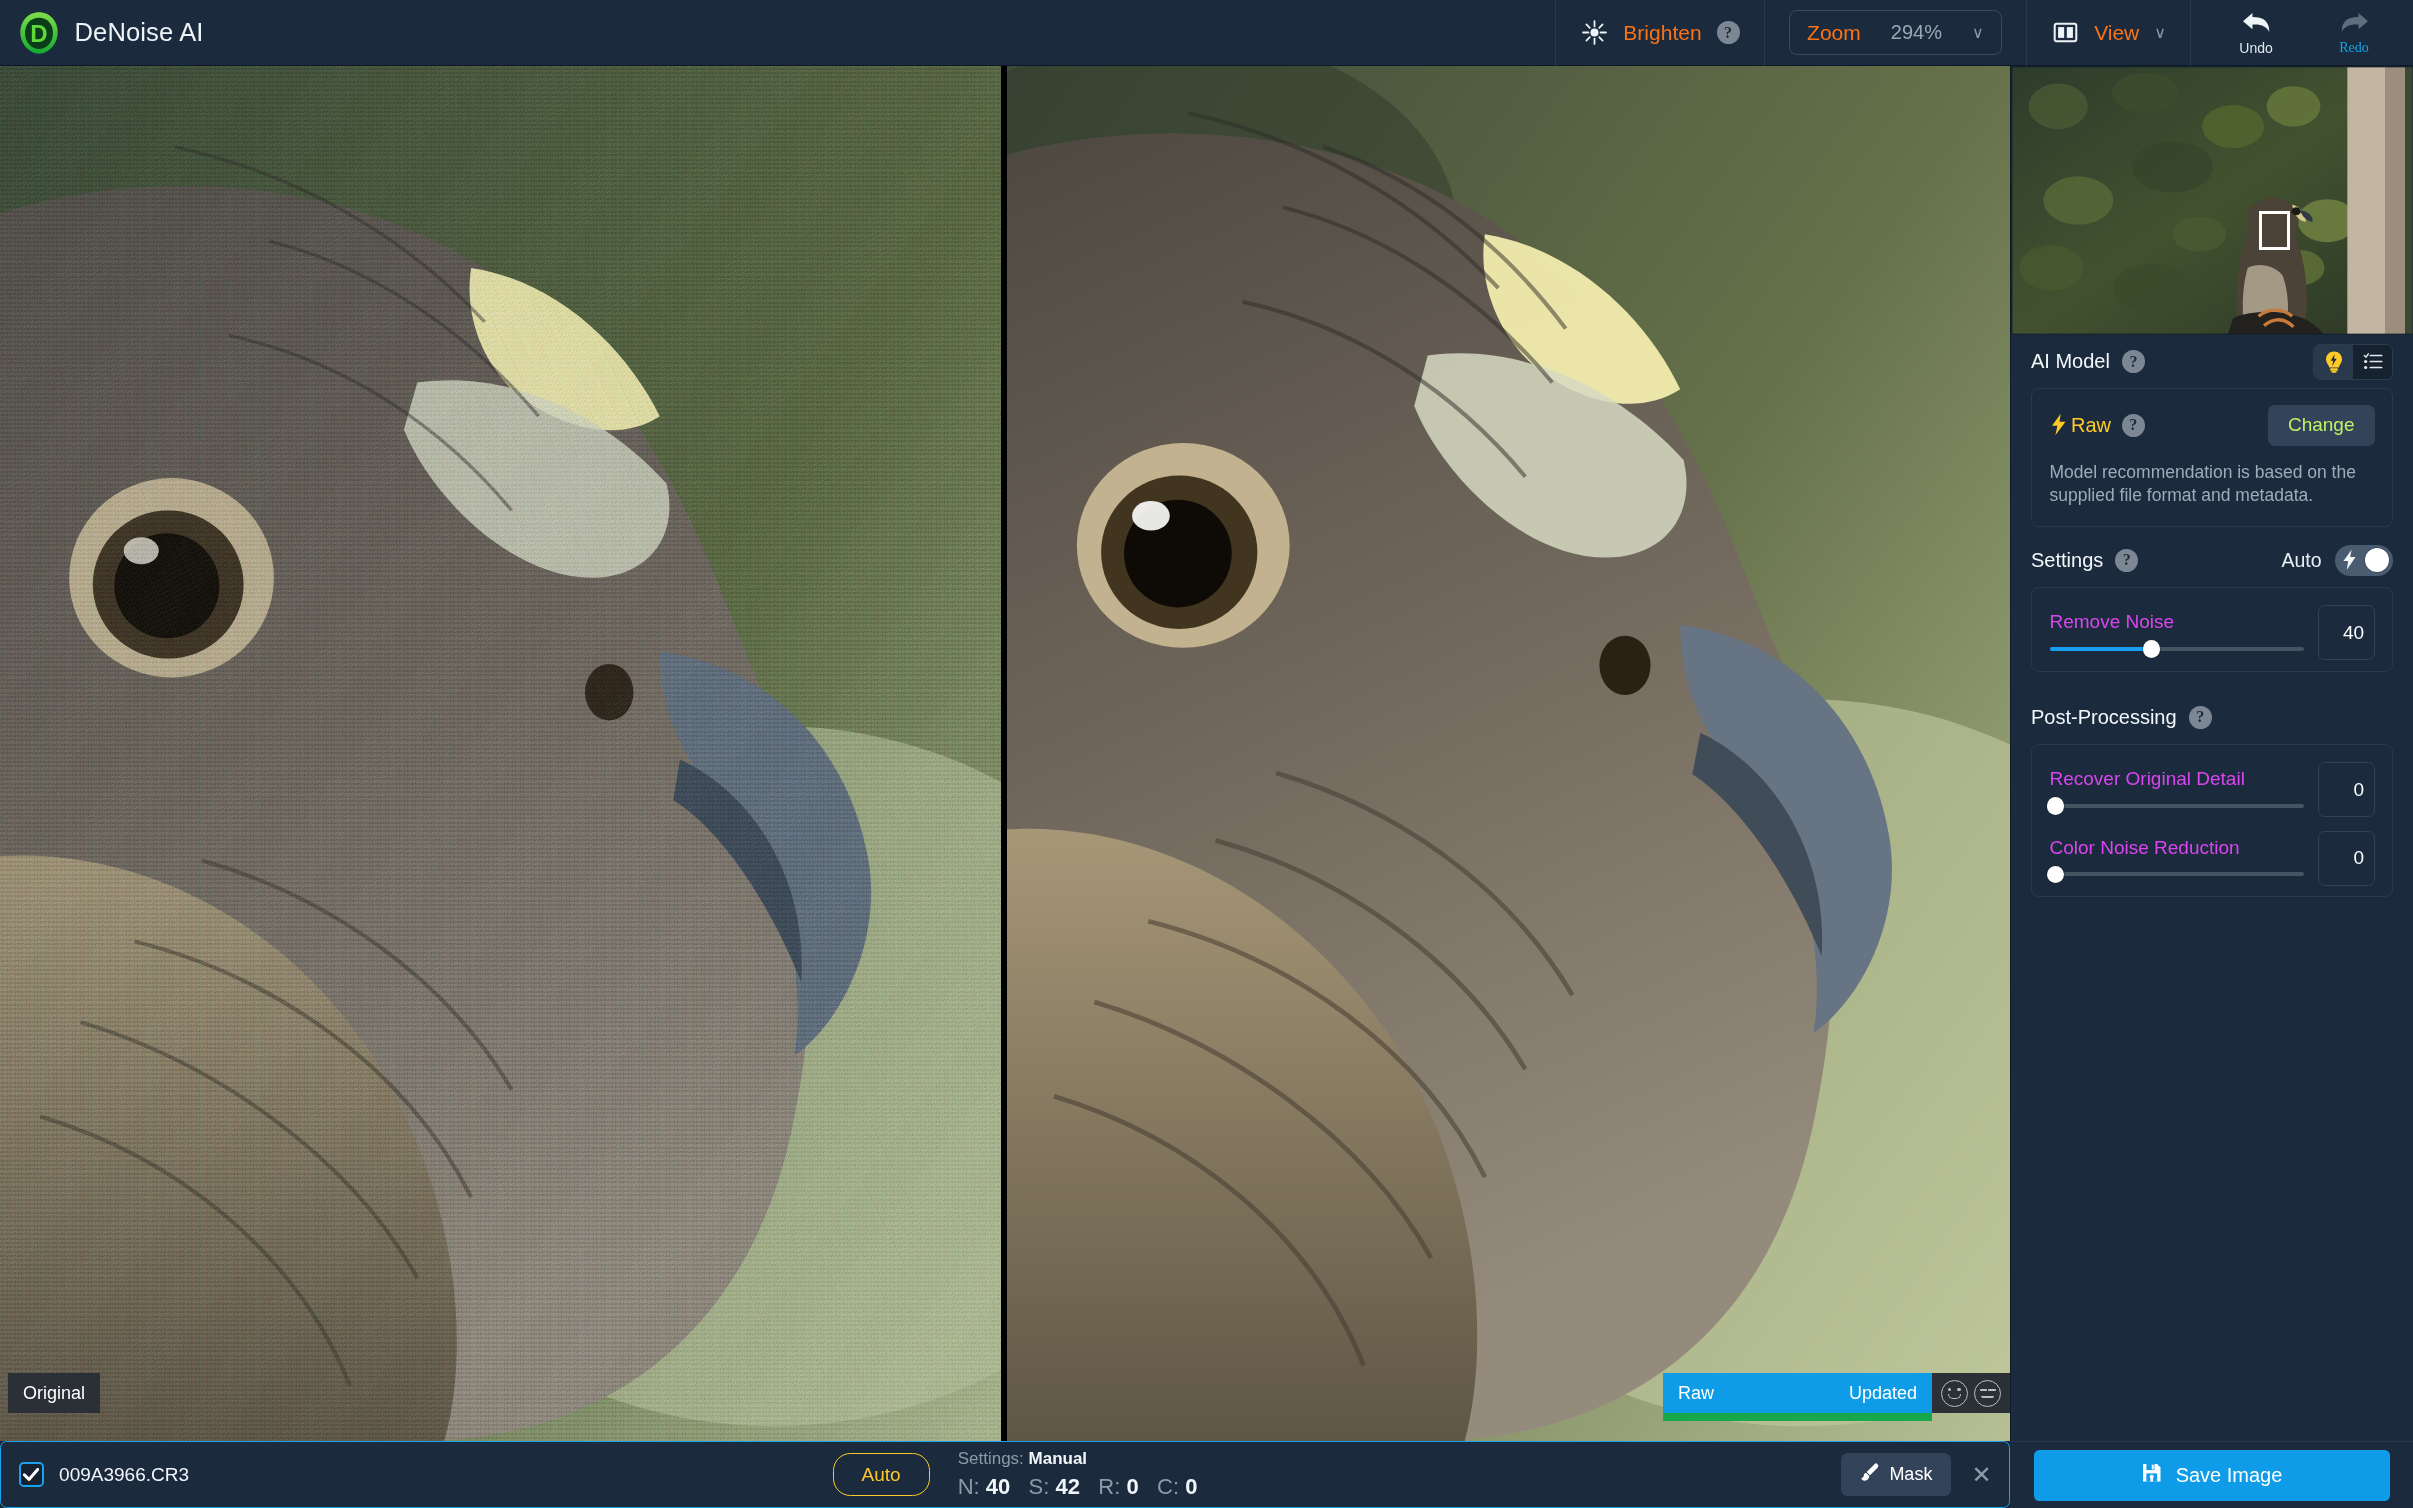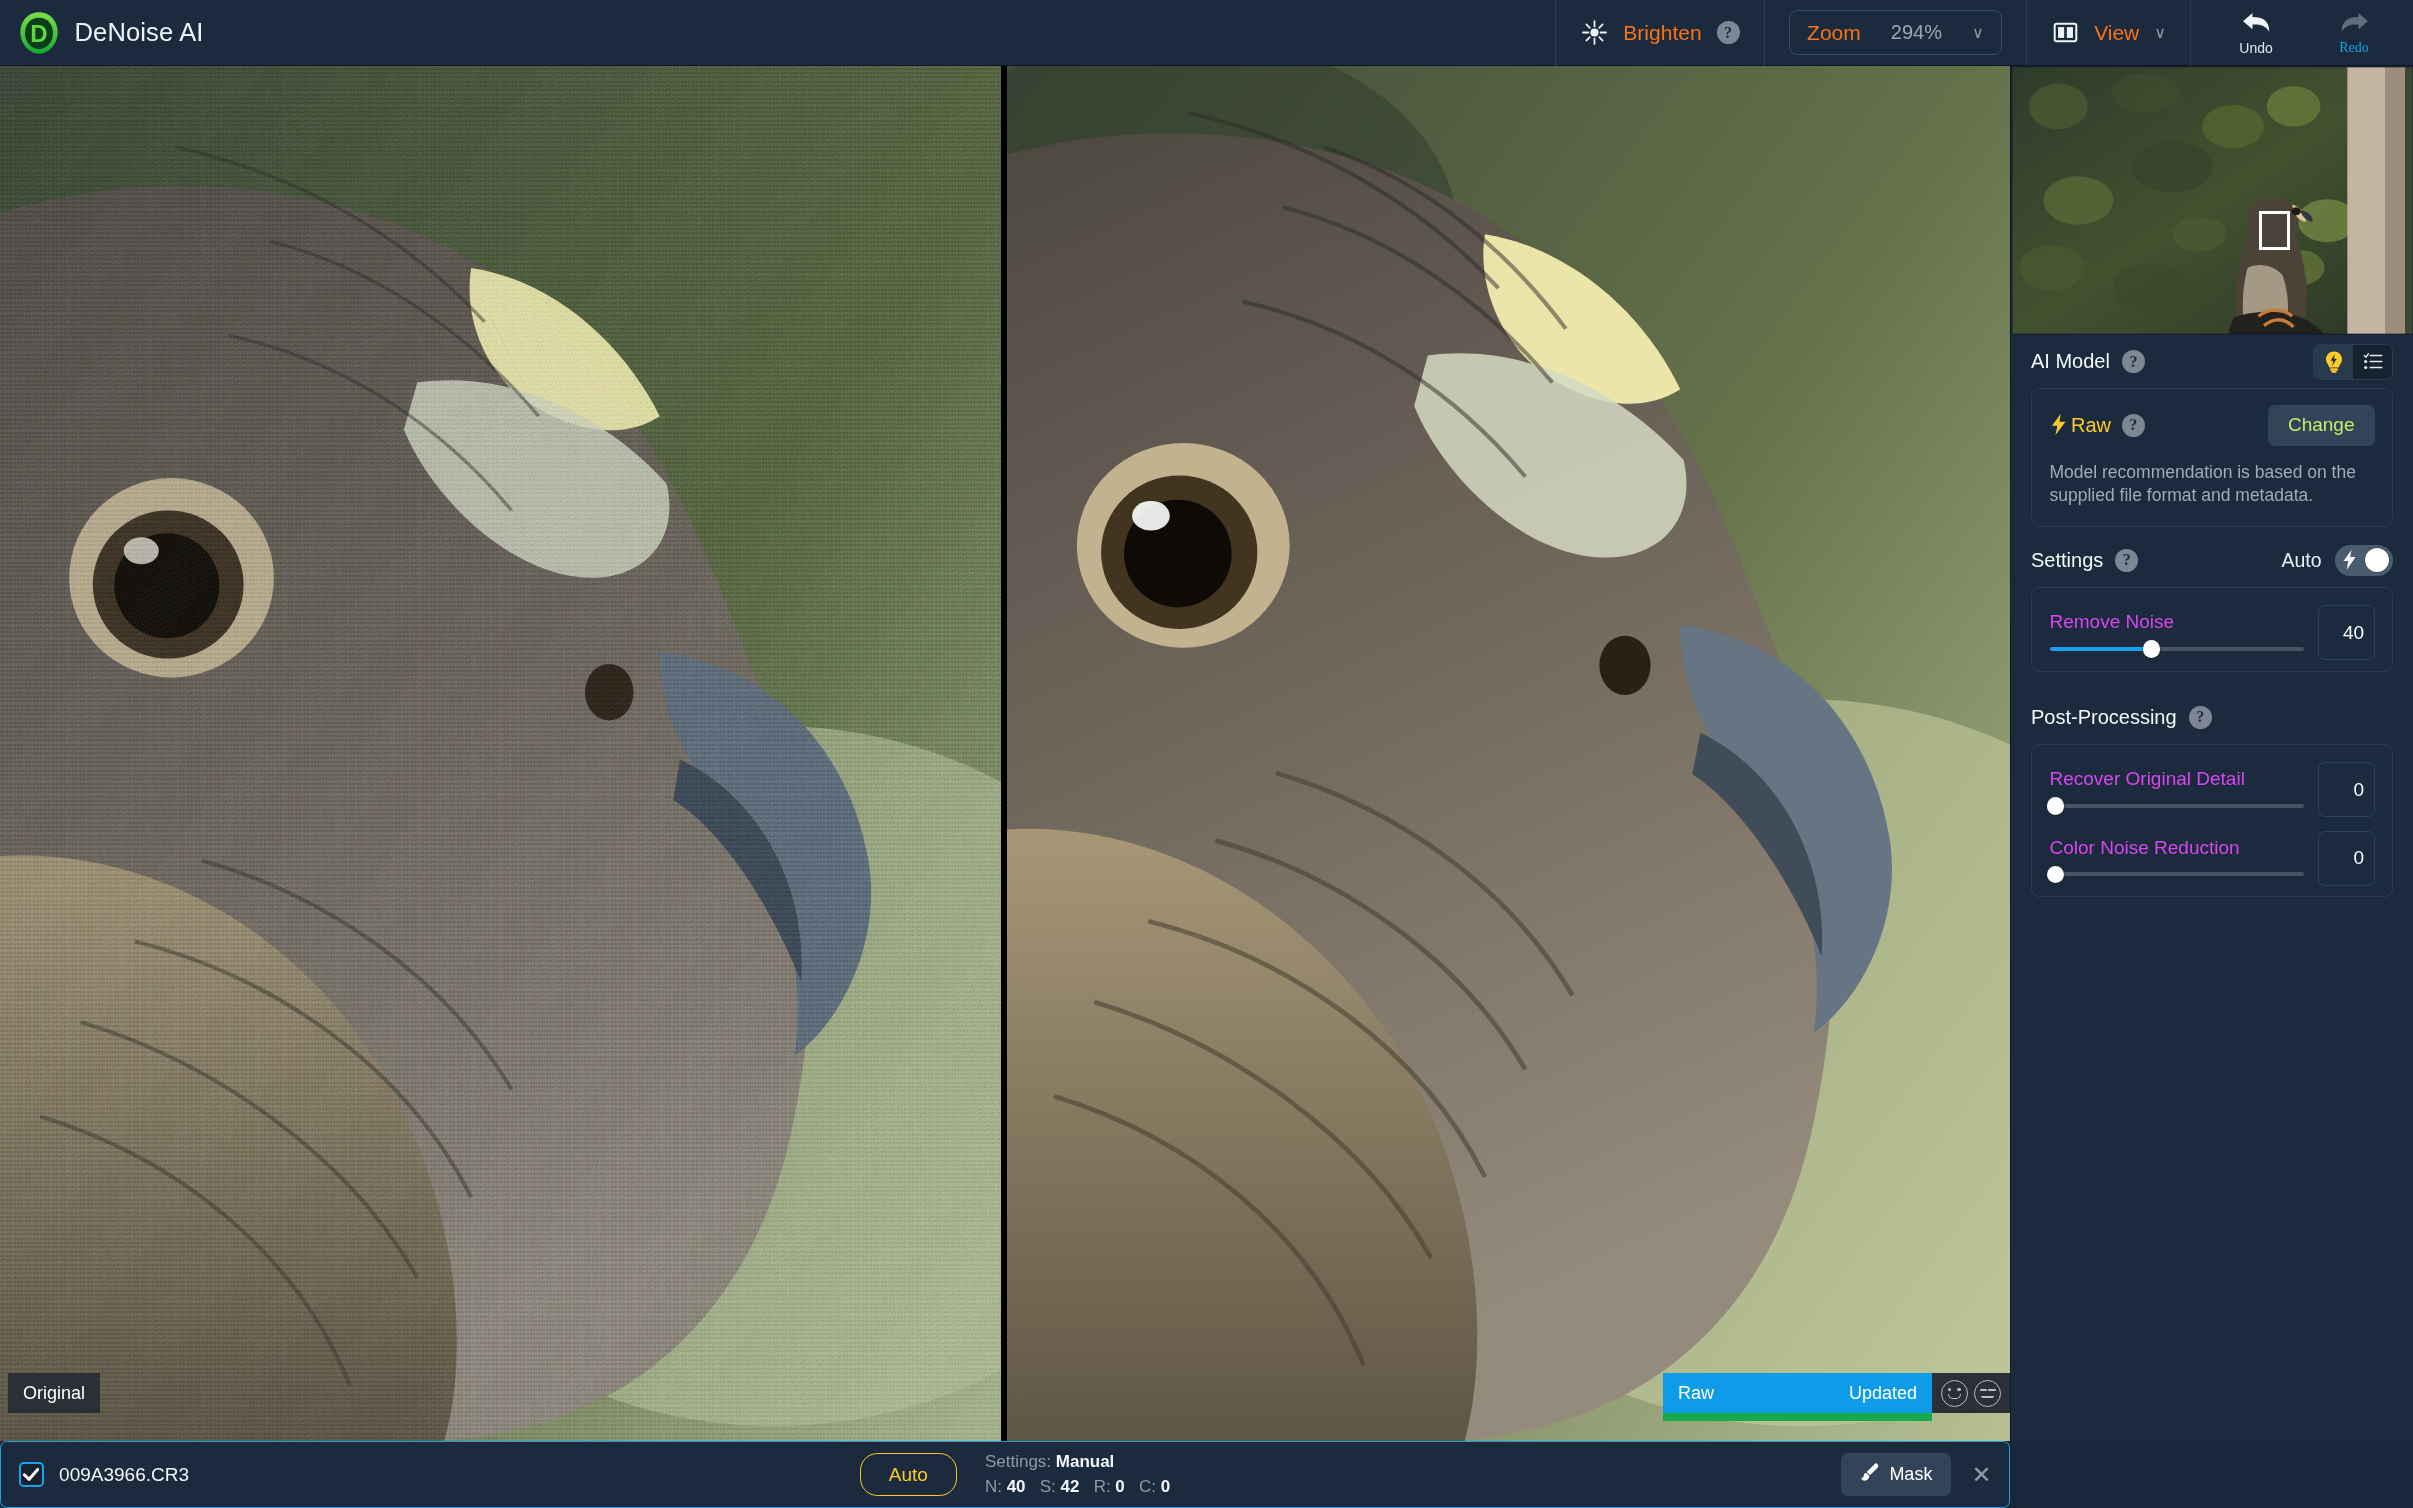--- a/index.html
+++ b/index.html
@@ -181,21 +181,21 @@
   .chk svg{ display:block; }
   .fname{ color:#f2f6fa; font-size:19px; margin-left:15px; }
   .bspace{ flex:1; }
   .btn-auto{
     border:1.3px solid #ffc928; color:#ffc928; background:transparent; border-radius:17.5px;
     padding:9.4px 28px; font-size:19px; cursor:pointer;
   }
   .setinfo{ margin-left:28px; line-height:1.28; }
   .setinfo .l1{ font-size:17px; color:#8d9aa8; }
   .setinfo .l1 b{ color:#f2f6fa; font-weight:bold; }
-  .setinfo .l2{ font-size:17px; color:#8d9aa8; margin-top:2.7px; }
+  .setinfo .l2{ font-size:22px; color:#8d9aa8; margin-top:2.7px; }
   .setinfo .l2 b{ color:#f2f6fa; font-weight:bold; }
   .btn-mask{
     background:#33445a; color:#fff; border:none; border-radius:6.7px; font-size:18px;
     padding:9.4px 19px; display:flex; align-items:center; gap:9.4px; cursor:pointer;
   }
   .xclose{ color:#8d9aa8; font-size:24px; margin-left:20px; cursor:pointer; }
 
   .savewrap{
     position:absolute; left:2010px; top:1441px; width:403px; height:67px;
     background:#1b2b3d; display:flex; align-items:center; justify-content:center;
@@ -618,15 +618,30 @@
           <path d="M26 3 C28 5 28 7 26 9 L15 20 L10 15 L21 4 C23 2 24 1 26 3 Z" fill="#ffffff"></path>
           <path d="M9 16 L14 21 C14 25 11 28 7 28 C4 28 2 26 2 24 C5 24 6 21 6 18 Z" fill="#ffffff"></path>
         </svg>
       </span>
       <span>Mask</span>
     </button>
 
     <span class="xclose">✕</span>
   </div>
 
+  <div class="savewrap">
+    <button class="btn-save">
+      <span>
+        <svg width="21.5" height="21.5" viewBox="0 0 32 32">
+          <path d="M3 3 H24 L29 8 V29 H3 Z" fill="#ffffff"></path>
+          <rect x="8" y="3" width="12" height="9" fill="#0e9ce8"></rect>
+          <rect x="16" y="4" width="3" height="7" fill="#ffffff"></rect>
+          <rect x="8" y="17" width="16" height="12" fill="#0e9ce8"></rect>
+          <circle cx="16" cy="22" r="3" fill="#ffffff"></circle>
+          <rect x="14" y="22" width="4" height="7" fill="#ffffff"></rect>
+        </svg>
+      </span>
+      <span>Save Image</span>
+    </button>
+  </div>
 
 </div>
 
 
 </body></html>

